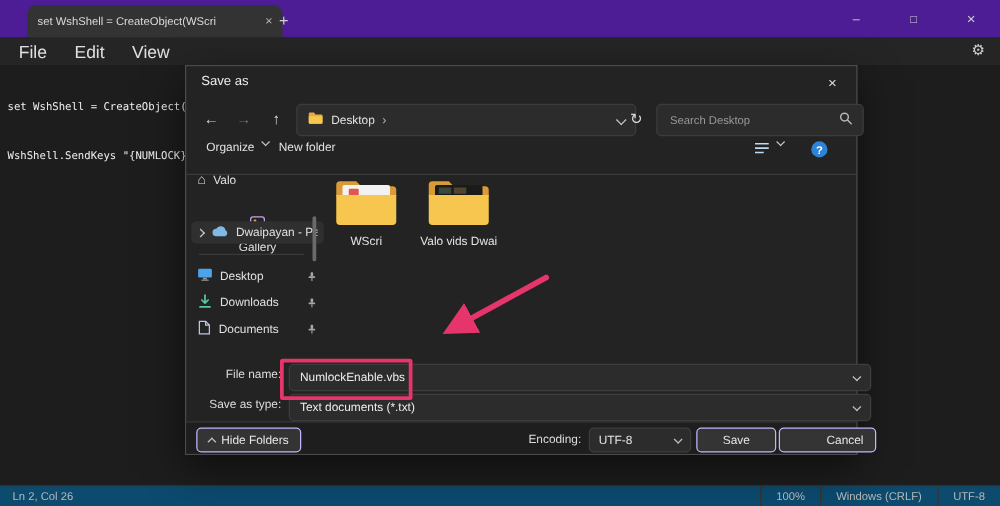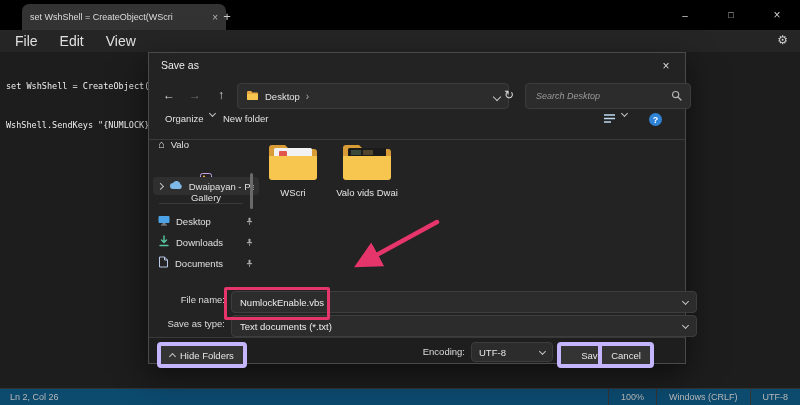--- a/index.html
+++ b/index.html
@@ -2,21 +2,21 @@
 <html><head>
 <meta charset="utf-8">
 <style>
   html,body{margin:0;padding:0;}
   body{
     width:800px;height:405px;position:relative;overflow:hidden;
     background:#1d1d1d;color:#e4e4e4;
     font-family:"Liberation Sans",sans-serif;
   }
   
-  .titlebar{position:absolute;top:0;left:0;right:0;height:30px;background:#000000;}
+  .titlebar{position:absolute;top:0;left:0;right:0;height:30px;background:#4c1d95;}
   .tab{position:absolute;left:22px;top:4px;width:188px;height:26px;background:#333;
        border-radius:7px 7px 0 0;display:flex;align-items:center;padding:0 8px;
        font-size:9px;color:#dcdcdc;}
   .tab-label{flex:1;white-space:nowrap;overflow:hidden;}
   .tab-close{color:#b5b5b5;font-size:10px;margin-left:6px;}
   .newtab{position:absolute;left:218px;top:7px;width:18px;height:18px;display:flex;
           align-items:center;justify-content:center;color:#cfcfcf;font-size:13px;border-radius:4px;}
   .wincontrol{position:absolute;top:0;height:30px;width:46px;display:flex;align-items:center;
               justify-content:center;color:#cfcfcf;font-size:10px;}
   .menubar{position:absolute;top:30px;left:0;right:0;height:22px;background:#252525;
@@ -46,42 +46,42 @@
   .navbtn{position:absolute;top:30px;width:24px;height:24px;display:flex;align-items:center;
           justify-content:center;color:#d8d8d8;font-size:12px;border-radius:4px;}
   .navbtn.dim{color:#6d6d6d;}
   .crumbbar{position:absolute;left:88px;top:30px;width:254px;height:24px;background:#2c2c2c;
             border:1px solid #3c3c3c;border-radius:4px;display:flex;align-items:center;
             padding:0 8px;gap:6px;color:#e2e2e2;}
   .crumb-sep{color:#b0b0b0;font-size:10px;}
   .searchbar{position:absolute;left:376px;top:30px;width:148px;height:24px;background:#2c2c2c;
              border:1px solid #3c3c3c;border-radius:4px;display:flex;align-items:center;padding:0 8px;}
   .searchbar input{flex:1;background:transparent;border:none;outline:none;color:#ddd;
-                   font-size:9px;font-family:"Liberation Sans",sans-serif;min-width:0;font-style:italic;}
+                   font-size:9px;font-family:"Liberation Sans",sans-serif;min-width:0;}
   .searchbar input::placeholder{color:#9a9a9a;}
   .cmdbtn{position:absolute;top:60px;height:20px;display:flex;align-items:flex-start;gap:6px;
           padding:0 6px;color:#e2e2e2;border-radius:4px;}
   .help{width:13px;height:13px;border-radius:50%;background:#2f83d6;color:#fff;font-size:9px;
         display:flex;align-items:center;justify-content:center;font-weight:bold;}
   .dlg-divider{position:absolute;left:0;right:0;top:86px;height:1px;background:#3a3a3a;}
   .side-item{position:absolute;left:4px;width:96px;height:18px;display:flex;align-items:center;
              gap:6px;padding:0 5px;border-radius:4px;color:#e0e0e0;font-size:9.5px;}
   .side-item.selected{background:#2f2f2f;}
   .side-div{position:absolute;left:10px;width:84px;height:1px;background:#3a3a3a;}
   .side-scroll{position:absolute;left:101px;top:120px;width:3px;height:36px;background:#6a6a6a;border-radius:2px;}
   .pin-wrap{margin-left:auto;display:flex;align-items:center;}
   .file-item{position:absolute;top:88px;width:64px;display:flex;flex-direction:column;align-items:center;}
   .file-label{margin-top:2px;font-size:9.5px;color:#e4e4e4;text-align:center;white-space:nowrap;}
   .form-label{position:absolute;left:0;width:76px;text-align:right;font-size:9.5px;color:#ddd;}
   .field{position:absolute;left:82px;width:448px;height:20px;background:#2c2c2c;
          border:1px solid #3d3d3d;border-radius:4px;display:flex;align-items:center;
          padding:0 8px;color:#eee;font-size:9.5px;}
   .field .chev{margin-left:auto;}
   .dlg-footer{position:absolute;left:0;right:0;top:284px;bottom:0;background:#1e1e1e;border-top:1px solid #383838;}
-  .btn{position:absolute;height:18px;background:#343434;border:4px solid #c4b5fd;border-radius:4px;
+  .btn{position:absolute;height:18px;background:#343434;border:1px solid #c4b5fd;border-radius:4px;
        color:#e6e6e6;font-size:9.5px;display:flex;align-items:center;justify-content:center;gap:5px;}
   .dd{position:absolute;height:18px;background:#2c2c2c;border:1px solid #3d3d3d;border-radius:4px;
       display:flex;align-items:center;padding:0 7px;color:#e6e6e6;font-size:9.5px;gap:6px;}
   .dd .chev{margin-left:auto;}
   
   .annot-box{position:absolute;left:224px;top:287px;width:100px;height:27px;
              border:3px solid #E5356B;border-radius:2px;z-index:30;pointer-events:none;}
   .annot-svg{position:absolute;inset:0;z-index:30;pointer-events:none;}
 </style>
 </head>
@@ -288,21 +288,21 @@
     <div class="btn" style="left:8px;top:289px;padding:0 9px;">
       <span class="chev up sm"></span>
       <span>Hide Folders</span>
     </div>
     <div class="form-label" style="left:240px;top:293px;">Encoding:</div>
     <div class="dd" style="left:322px;top:289px;width:66px;">
       <span>UTF-8</span>
       <span class="chev down sm"></span>
     </div>
     <div class="btn" style="left:408px;top:289px;width:62px;">Save</div>
-    <div class="btn" style="left:449px;top:289px;width:48px;">Cancel</div>
+    <div class="btn" style="left:474px;top:289px;width:48px;padding-left:28px;">Cancel</div>
   </div>
 
   <div class="annot-box"></div>
   <svg class="annot-svg" width="800" height="405" viewBox="0 0 800 405">
     <defs>
       <marker id="ah" markerWidth="6" markerHeight="6" refX="4.5" refY="3" orient="auto">
         <path d="M0 0L6 3 0 6z" fill="#E5356B"></path>
       </marker>
     </defs>
     <line x1="437" y1="222" x2="360" y2="264" stroke="#E5356B" stroke-width="4.5" stroke-linecap="round" marker-end="url(#ah)"></line>

